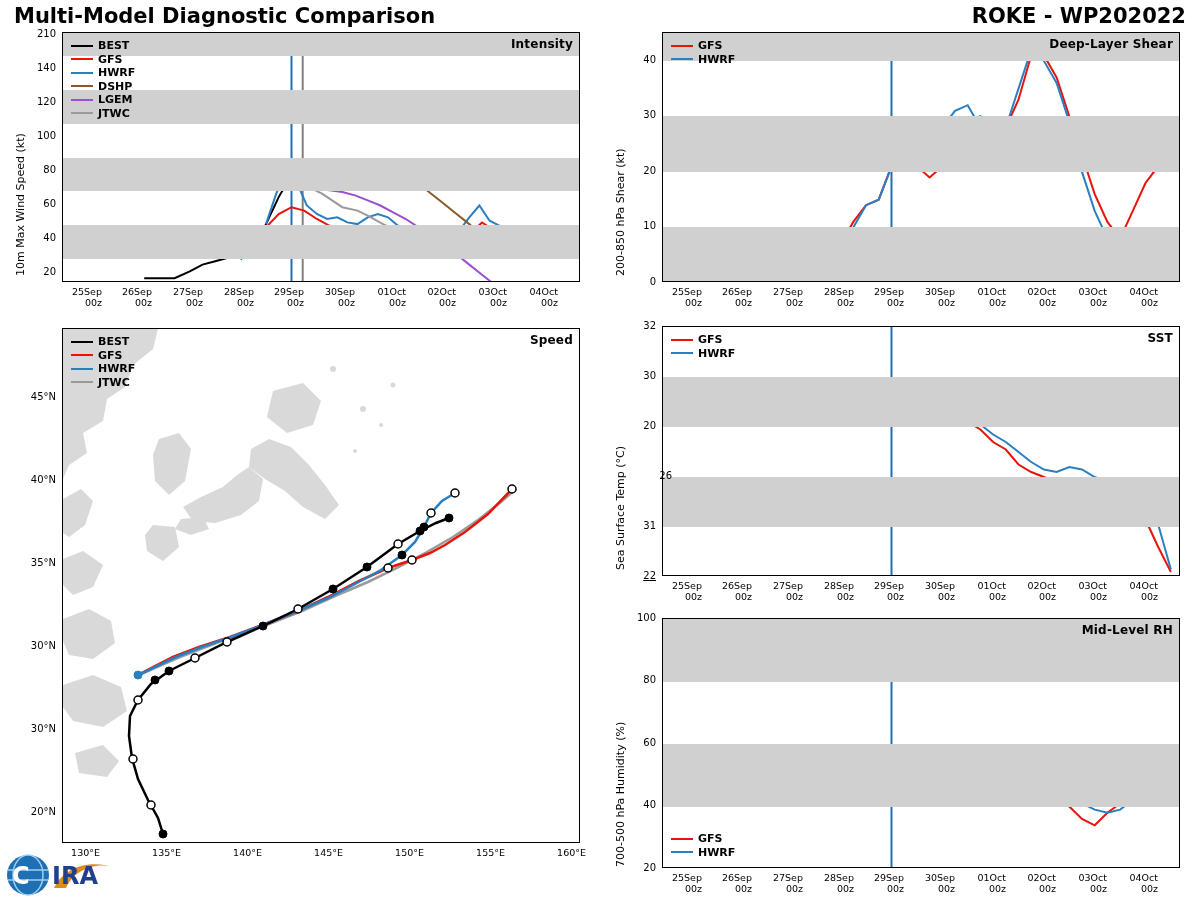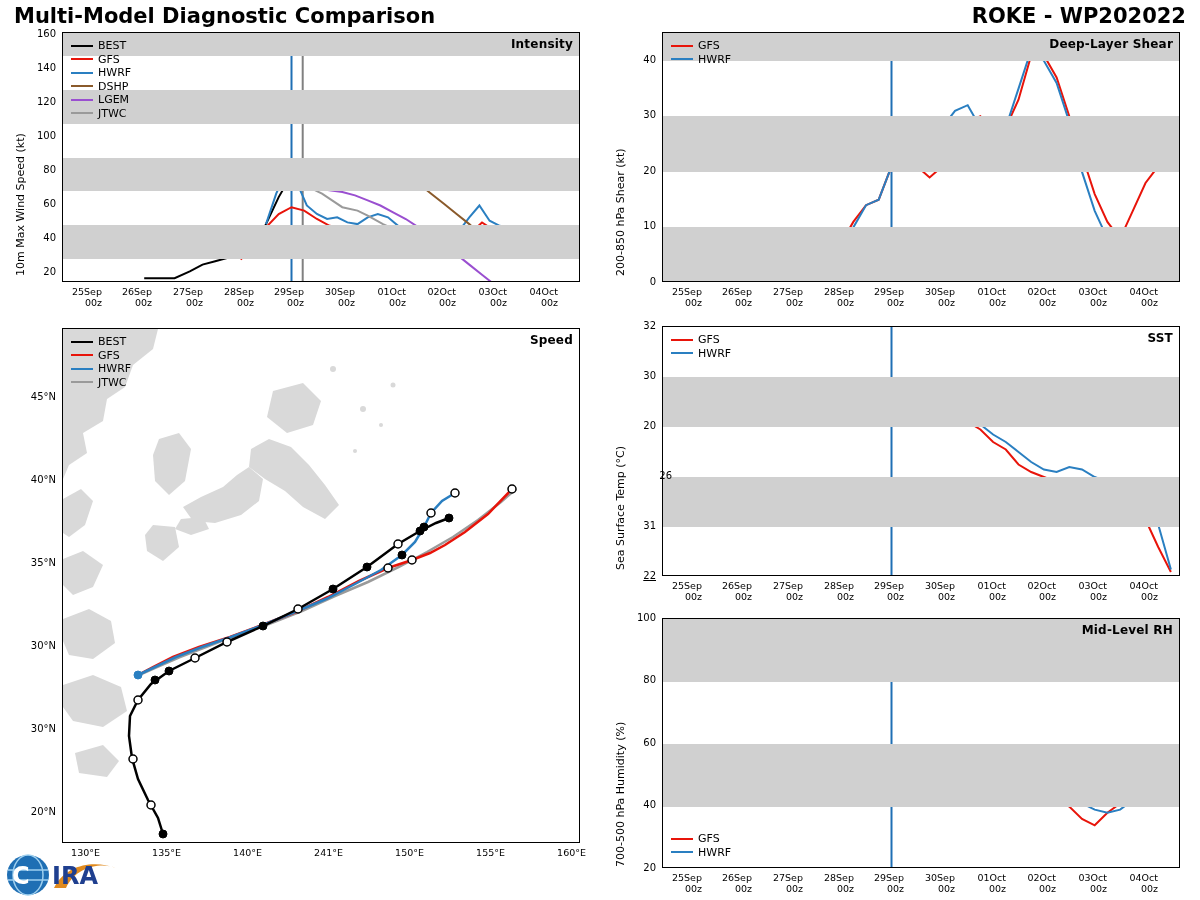--- a/index.html
+++ b/index.html
@@ -10,21 +10,21 @@
   .plotbox{position:absolute;box-sizing:border-box;border:1px solid #000;background:#fff;overflow:hidden;}
   .band{position:absolute;left:0;right:0;background:#d0d0d0;}
   .panel-label{position:absolute;right:6px;top:4px;font-size:12px;font-weight:bold;letter-spacing:.2px;}
   .ylabel{position:absolute;font-size:11px;transform-origin:0 0;transform:rotate(-90deg);white-space:nowrap;}
   .ytick{position:absolute;font-size:10px;text-align:right;white-space:nowrap;}
   .xtick{position:absolute;font-size:9.5px;text-align:right;white-space:nowrap;line-height:11px;}
   svg{display:block;}
   .legend{position:absolute;font-size:11px;line-height:13.5px;}
   .legend .row{display:flex;align-items:center;height:13.5px;}
   .legend .swatch{width:22px;height:0;border-top-width:2px;border-top-style:solid;margin-right:5px;}
-  .legend .lab{font-size:11px;}
+  .legend .lab{font-size:11px;font-weight:bold;}
   .logo{position:absolute;left:6px;bottom:4px;width:120px;height:42px;}
 </style>
 </head>
 <body>
 
 <div class="title-left">Multi-Model Diagnostic Comparison</div>
 <div class="title-right">ROKE - WP202022</div>
 
 <div class="panel" style="left:0;top:26px;width:600px;height:280px;">
   <div class="ylabel" style="left:14px;top:250px;font-size:11px;">10m Max Wind Speed (kt)</div>
@@ -79,21 +79,21 @@
     </div>
   </div>
 
   <div class="ytick" style="left:26px;top:240px;width:30px;">20</div>
   <div class="ytick" style="left:26px;top:206px;width:30px;">40</div>
   <div class="ytick" style="left:26px;top:172px;width:30px;">60</div>
   <div class="ytick" style="left:26px;top:138px;width:30px;">80</div>
   <div class="ytick" style="left:26px;top:104px;width:30px;">100</div>
   <div class="ytick" style="left:26px;top:70px;width:30px;">120</div>
   <div class="ytick" style="left:26px;top:36px;width:30px;">140</div>
-  <div class="ytick" style="left:26px;top:2px;width:30px;">160</div>
+  <div class="ytick" style="left:26px;top:2px;width:30px;">210</div>
 
   <div class="xtick" style="left:42px;top:260px;width:60px;">25Sep<br>00z</div>
   <div class="xtick" style="left:92px;top:260px;width:60px;">26Sep<br>00z</div>
   <div class="xtick" style="left:143px;top:260px;width:60px;">27Sep<br>00z</div>
   <div class="xtick" style="left:194px;top:260px;width:60px;">28Sep<br>00z</div>
   <div class="xtick" style="left:244px;top:260px;width:60px;">29Sep<br>00z</div>
   <div class="xtick" style="left:295px;top:260px;width:60px;">30Sep<br>00z</div>
   <div class="xtick" style="left:346px;top:260px;width:60px;">01Oct<br>00z</div>
   <div class="xtick" style="left:396px;top:260px;width:60px;">02Oct<br>00z</div>
   <div class="xtick" style="left:447px;top:260px;width:60px;">03Oct<br>00z</div>
@@ -185,21 +185,21 @@
   </div>
   <div class="ytick" style="left:18px;top:69px;width:38px;">45°N</div>
   <div class="ytick" style="left:18px;top:152px;width:38px;">40°N</div>
   <div class="ytick" style="left:18px;top:235px;width:38px;">35°N</div>
   <div class="ytick" style="left:18px;top:318px;width:38px;">30°N</div>
   <div class="ytick" style="left:18px;top:401px;width:38px;">30°N</div>
   <div class="ytick" style="left:18px;top:484px;width:38px;">20°N</div>
   <div class="xtick" style="left:40px;top:525px;width:60px;">130°E</div>
   <div class="xtick" style="left:121px;top:525px;width:60px;">135°E</div>
   <div class="xtick" style="left:202px;top:525px;width:60px;">140°E</div>
-  <div class="xtick" style="left:283px;top:525px;width:60px;">241°E</div>
+  <div class="xtick" style="left:283px;top:525px;width:60px;">145°E</div>
   <div class="xtick" style="left:364px;top:525px;width:60px;">150°E</div>
   <div class="xtick" style="left:445px;top:525px;width:60px;">155°E</div>
   <div class="xtick" style="left:526px;top:525px;width:60px;">160°E</div>
 </div>
 
 <div class="logo">
   <svg width="120" height="42" viewBox="0 0 120 42">
     <ellipse cx="22" cy="21" rx="21" ry="20" fill="#1f6fb4"></ellipse>
     <ellipse cx="22" cy="21" rx="15" ry="20" fill="none" stroke="#9fd0ef" stroke-width="1.5"></ellipse>
     <path d="M2,16 H42 M2,26 H42" stroke="#9fd0ef" stroke-width="1.5" fill="none"></path>

